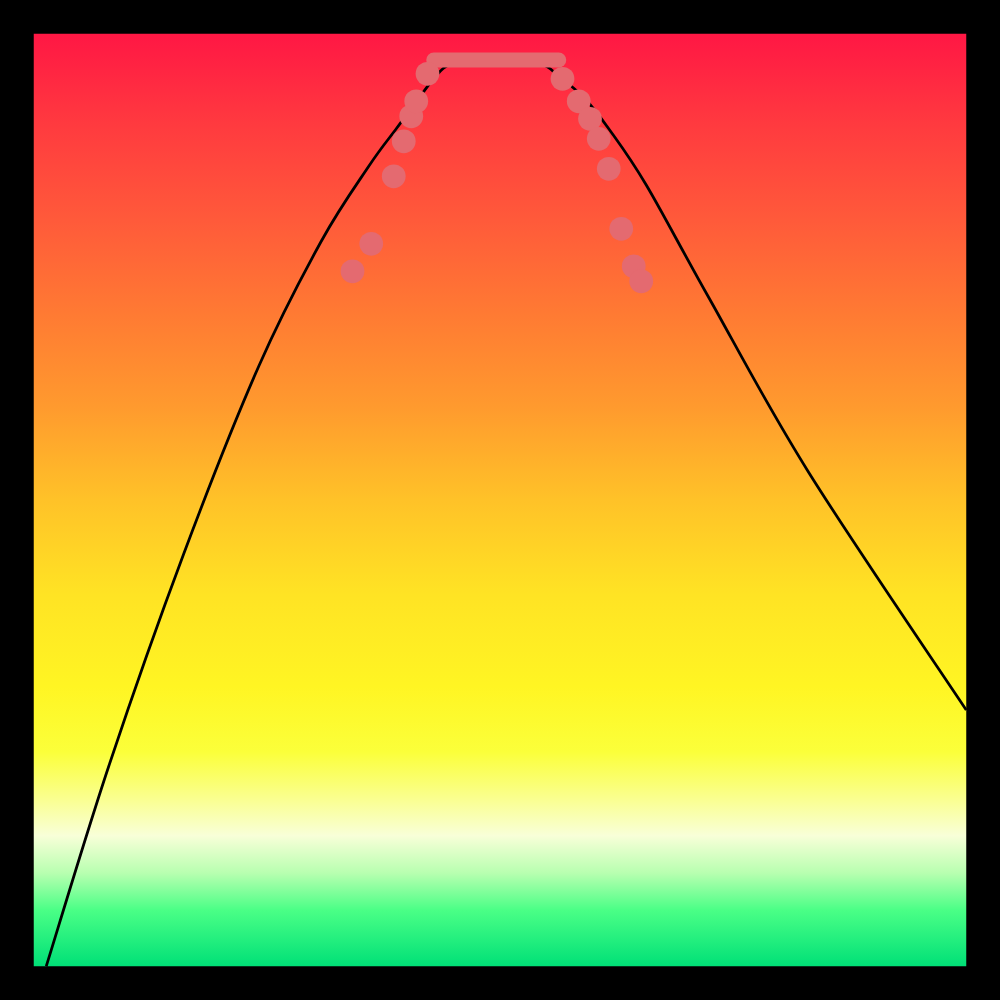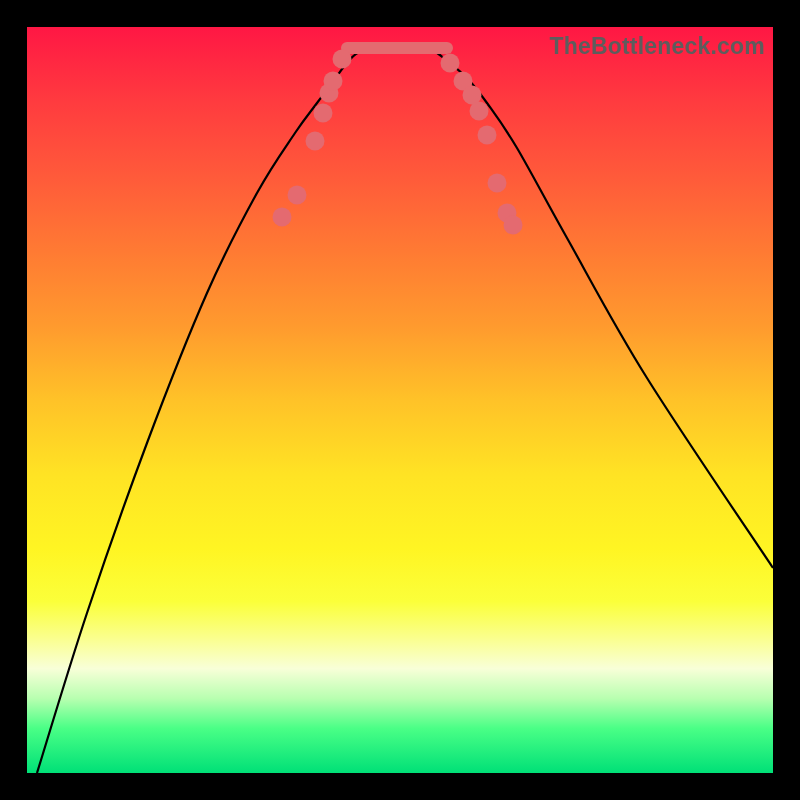--- a/index.html
+++ b/index.html
@@ -71,21 +71,20 @@
   }
   .dot {
     fill: #e46a70;
   }
 </style>
 </head>
 <body>
 
 <div class="frame">
   <div class="plot-area">
-    <div class="watermark">TheBottleneck.com</div>
 
     <svg class="curve" viewBox="0 0 746 746" preserveAspectRatio="none">
       <path id="main-curve" class="curve-path" d="M 10 746 C 18.333333333333336 719.3333333333334, 41.66666666666667 641, 60 586 C 78.33333333333333 531, 100 469.3333333333333, 120 416 C 140 362.6666666666667, 161.66666666666666 307.6666666666667, 180 266 C 198.33333333333334 224.33333333333334, 215.33333333333334 192.66666666666666, 230 166 C 244.66666666666666 139.33333333333334, 258 121, 268 106 C 278 91, 283.8333333333333 84.33333333333333, 290 76 C 296.1666666666667 67.66666666666667, 300 62.666666666666664, 305 56 C 310 49.333333333333336, 315 41.333333333333336, 320 36 C 325 30.666666666666668, 326.6666666666667 26.5, 335 24 C 343.3333333333333 21.5, 358.3333333333333 21, 370 21 C 381.6666666666667 21, 396.6666666666667 21.833333333333332, 405 24 C 413.3333333333333 26.166666666666668, 414.1666666666667 29.5, 420 34 C 425.8333333333333 38.5, 433.3333333333333 44, 440 51 C 446.6666666666667 58, 451.6666666666667 64.33333333333333, 460 76 C 468.3333333333333 87.66666666666667, 476.6666666666667 98.5, 490 121 C 503.3333333333333 143.5, 518.3333333333334 172.66666666666666, 540 211 C 561.6666666666666 249.33333333333334, 585.6666666666666 296, 620 351 C 654.3333333333334 406, 725 509.3333333333333, 746 541"></path>
       <line id="flat-seg" class="flat-band" x1="320" y1="21" x2="420" y2="21"></line>
       <g id="dots-left">
           <circle cx="255" cy="190" r="9.5" class="dot"></circle>
           <circle cx="270" cy="168" r="9.5" class="dot"></circle>
           <circle cx="288" cy="114" r="9.5" class="dot"></circle>
           <circle cx="296" cy="86" r="9.5" class="dot"></circle>
           <circle cx="302" cy="66" r="9.5" class="dot"></circle>

